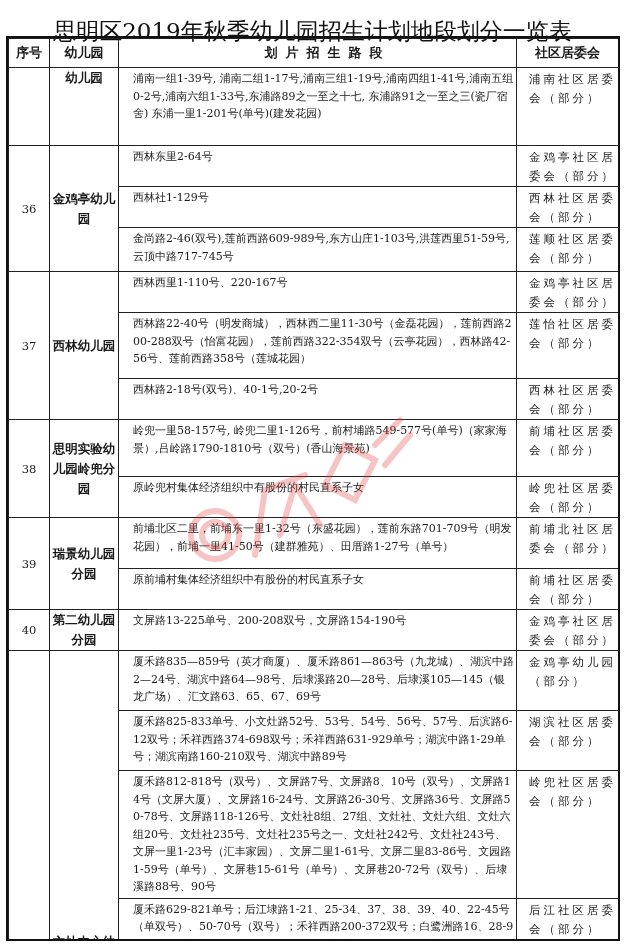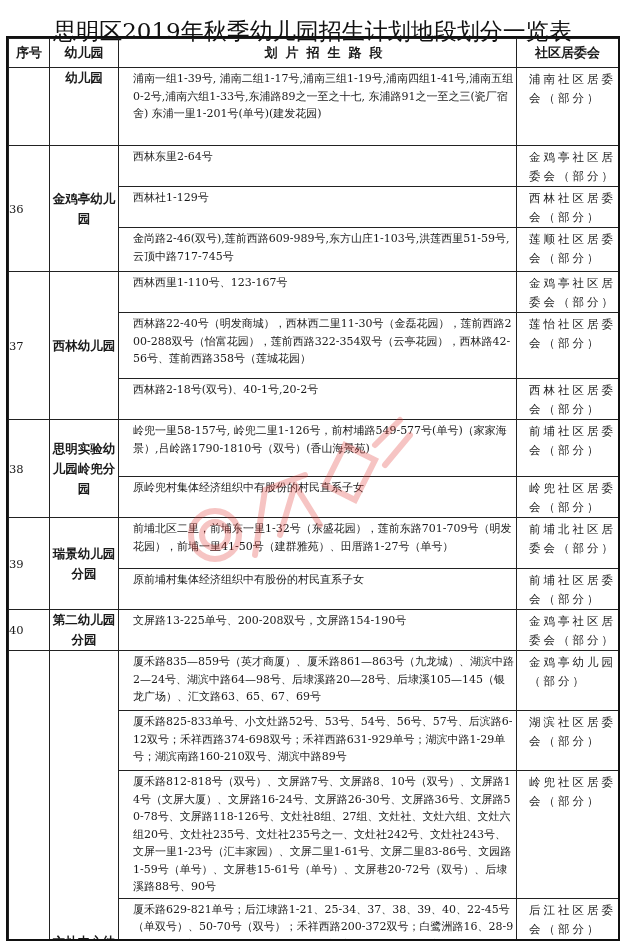--- a/index.html
+++ b/index.html
@@ -7,21 +7,21 @@
          font-family:"DejaVu Serif", "Liberation Serif", serif; color:#1a1a1a; }
   .title { position:absolute; top:15px; left:0; width:625px; text-align:center;
            font-size:23px; line-height:32px; letter-spacing:0px; color:#111; }
   .wrap { position:absolute; top:36px; left:6px; width:614px; height:905px; overflow:hidden;
           border:2px solid #111; box-sizing:border-box; }
   table { border-collapse:collapse; width:610px; table-layout:fixed; }
   td, th { border:1.5px solid #222; vertical-align:top; padding:0; }
   th { font-family:"DejaVu Sans", "Liberation Sans", sans-serif; font-weight:bold;
        font-size:13px; height:28px; text-align:center; vertical-align:middle; }
   th.route { letter-spacing:8px;padding-left:20px; }
-  td.num { vertical-align:middle; font-size:11.5px;margin-left:12px; }
+  td.num { text-align:center; vertical-align:middle; font-size:11.5px;margin-left:12px; }
   td.kg { text-align:center; vertical-align:middle; font-family:"DejaVu Sans","Liberation Sans",sans-serif;
           font-weight:bold; font-size:12.5px; line-height:20px; }
   td.kg.top { vertical-align:top; }
   td.route { font-size:11px; line-height:17.5px; padding:2px 2px 2px 14px; word-break:break-all; }
   td.comm { font-size:11.5px; line-height:19px; padding:2px 1px 0 12px; letter-spacing:3px; word-break:break-all; }
   .watermark { position:absolute; left:185px; top:405px; width:230px; height:180px; pointer-events:none;
                opacity:0.28; }
 </style>
 </head>
 <body>
@@ -64,21 +64,21 @@
       <td class="comm">西林社区居委会（部分）</td>
     </tr>
     <tr style="height:44px">
       <td class="route">金尚路2-46(双号),莲前西路609-989号,东方山庄1-103号,洪莲西里51-59号,云顶中路717-745号</td>
       <td class="comm">莲顺社区居委会（部分）</td>
     </tr>
 
     <tr style="height:41px">
       <td class="num" rowspan="3">37</td>
       <td class="kg" rowspan="3">西林幼儿园</td>
-      <td class="route">西林西里1-110号、123-167号</td>
+      <td class="route">西林西里1-110号、220-167号</td>
       <td class="comm">金鸡亭社区居委会（部分）</td>
     </tr>
     <tr style="height:66px">
       <td class="route">西林路22-40号（明发商城），西林西二里11-30号（金磊花园），莲前西路200-288双号（怡富花园），莲前西路322-354双号（云亭花园），西林路42-56号、莲前西路358号（莲城花园）</td>
       <td class="comm">莲怡社区居委会（部分）</td>
     </tr>
     <tr style="height:34px">
       <td class="route">西林路2-18号(双号)、40-1号,20-2号</td>
       <td class="comm">西林社区居委会（部分）</td>
     </tr>

